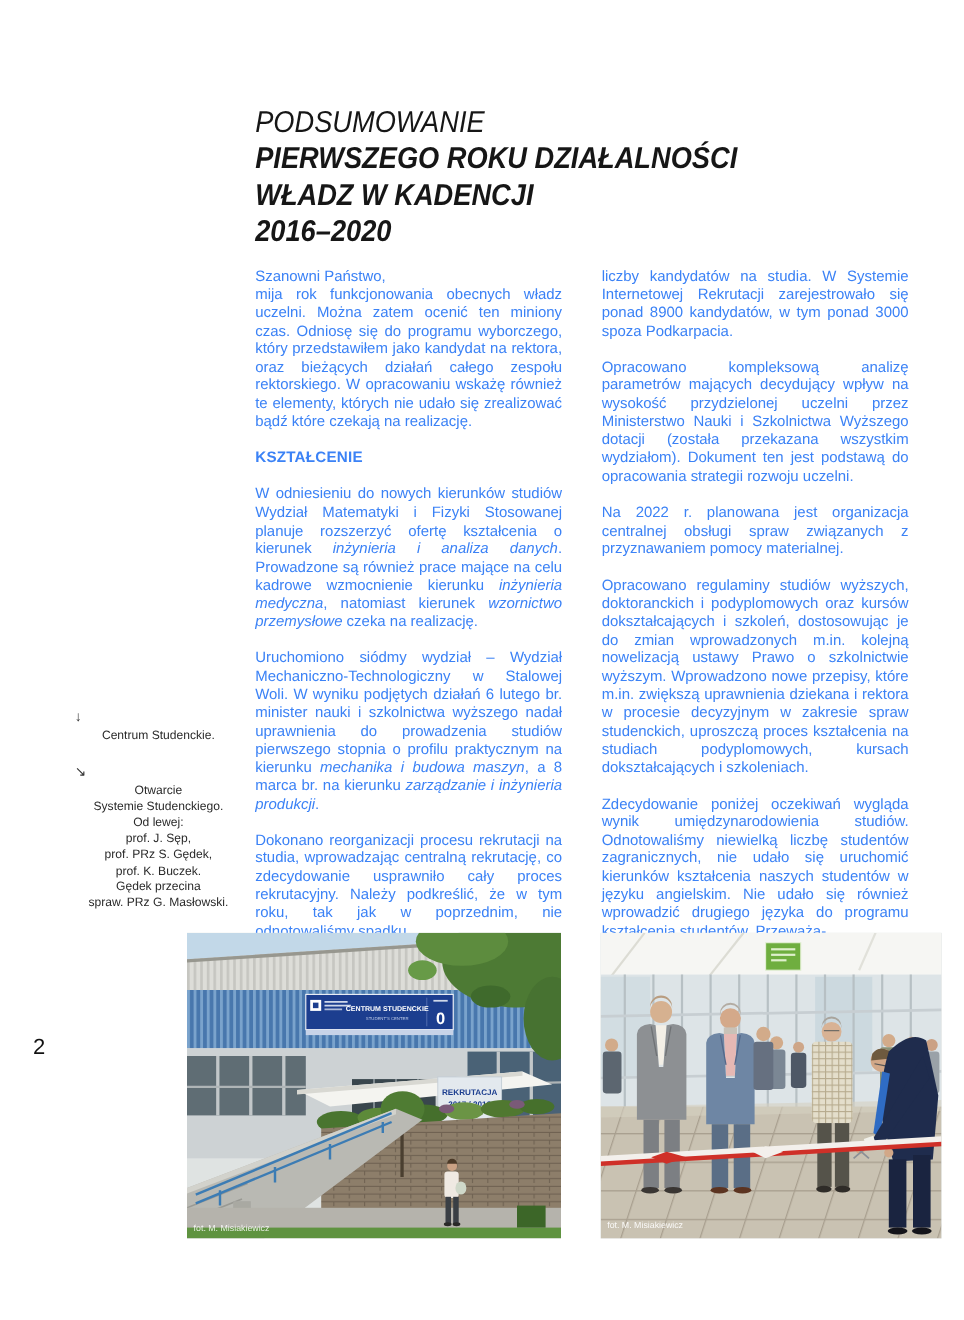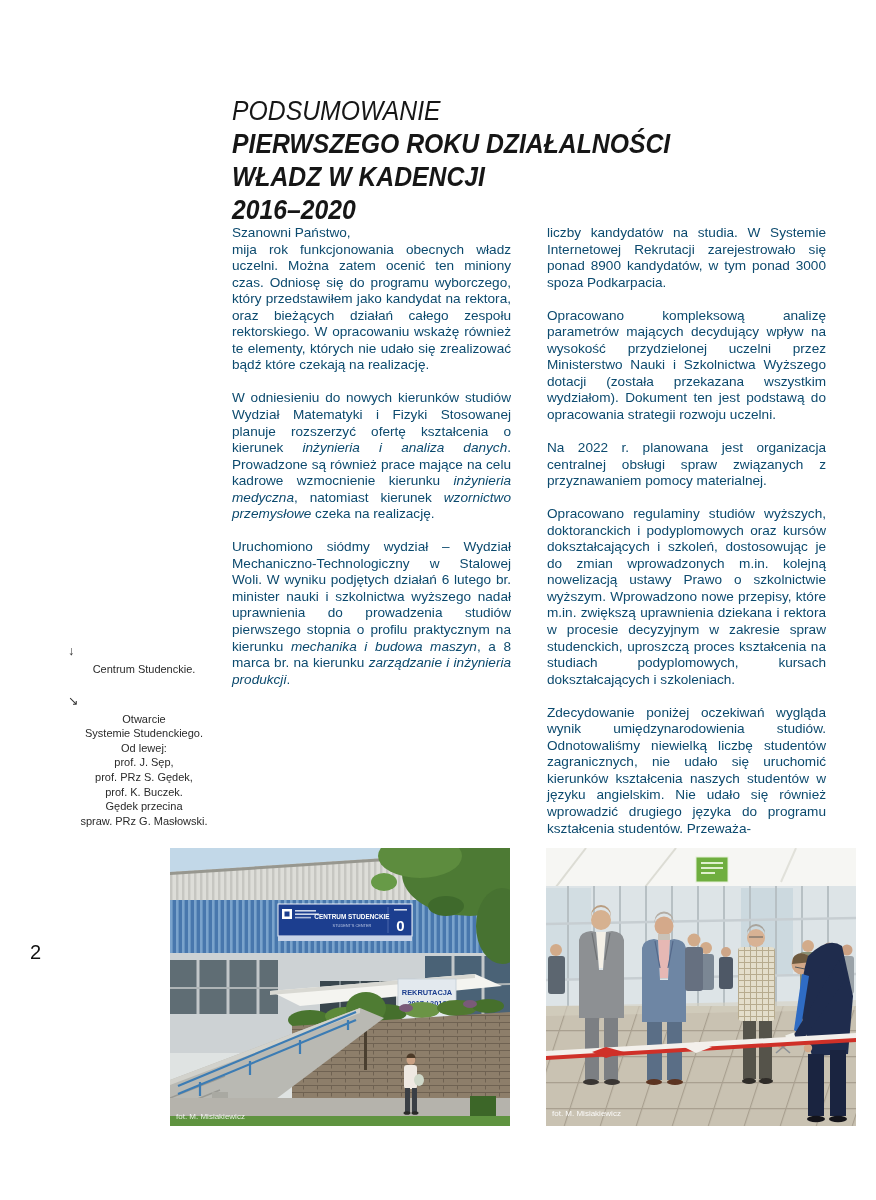--- a/index.html
+++ b/index.html
@@ -9,22 +9,22 @@
   
   .page-number{position:absolute;left:30px;top:941px;font-size:20px;color:#111;}
 
   
   .title{position:absolute;left:232px;top:94px;font-style:italic;}
   .t-line{font-size:27.5px;line-height:33px;font-weight:700;white-space:nowrap;
           transform:scaleX(.9);transform-origin:0 0;color:#161616;}
   .t-line.light{font-weight:400;}
 
   
-  .col{position:absolute;top:225px;width:279px;text-align:justify;
-       font-size:13.6px;line-height:16.55px;color:#0c4a6e;}
+  .col{position:absolute;top:243px;width:279px;text-align:justify;
+       font-size:13.6px;line-height:16.55px;color:#3b82f6;}
   .col-left{left:232px;}
   .col-right{left:547px;}
   .para{margin:0 0 16.5px;}
   .salutation{margin:0;text-align:left;}
   .salutation + .para{margin-top:0;}
   .subhead{font-size:13.8px;font-weight:700;margin:7px 0 16.5px;text-align:left;letter-spacing:.2px;}
   .it{font-style:italic;}
 
   
   .margin-notes{position:absolute;left:68px;top:644px;width:152px;
@@ -67,22 +67,24 @@
         <span class="note-line">prof. PRz S. Gędek,</span>
         <span class="note-line">prof. K. Buczek.</span>
         <span class="note-line">Gędek przecina</span>
         <span class="note-line">spraw. PRz G. Masłowski.</span>
       </div>
     </div>
 
   <div class="col col-left">
       <p class="para salutation"><span>Szanowni Państwo,</span></p>
       <p class="para"><span>mija rok funkcjonowania obecnych władz uczelni. Można zatem ocenić ten miniony czas. Odniosę się do programu wyborczego, który przedstawiłem jako kandydat na rektora, oraz bieżących działań całego zespołu rektorskiego. W opracowaniu wskażę również te elementy, których nie udało się zrealizować bądź które czekają na realizację.</span></p>
+      <h3 class="subhead">KSZTAŁCENIE</h3>
       <p class="para"><span>W odniesieniu do nowych kierunków studiów Wydział Matematyki i Fizyki Stosowanej planuje rozszerzyć ofertę kształcenia o kierunek </span><span class="it">inżynieria i analiza danych</span><span>. Prowadzone są również prace mające na celu kadrowe wzmocnienie kierunku </span><span class="it">inżynieria medyczna</span><span>, natomiast kierunek </span><span class="it">wzornictwo przemysłowe</span><span> czeka na realizację.</span></p>
       <p class="para"><span>Uruchomiono siódmy wydział – Wydział Mechaniczno-Technologiczny w Stalowej Woli. W wyniku podjętych działań 6 lutego br. minister nauki i szkolnictwa wyższego nadał uprawnienia do prowadzenia studiów pierwszego stopnia o profilu praktycznym na kierunku </span><span class="it">mechanika i budowa maszyn</span><span>, a 8 marca br. na kierunku </span><span class="it">zarządzanie i inżynieria produkcji</span><span>.</span></p>
+      <p class="para"><span>Dokonano reorganizacji procesu rekrutacji na studia, wprowadzając centralną rekrutację, co zdecydowanie usprawniło cały proces rekrutacyjny. Należy podkreślić, że w tym roku, tak jak w poprzednim, nie odnotowaliśmy spadku</span></p>
     </div>
   <div class="col col-right">
       <p class="para"><span>liczby kandydatów na studia. W Systemie Internetowej Rekrutacji zarejestrowało się ponad 8900 kandydatów, w tym ponad 3000 spoza Podkarpacia.</span></p>
       <p class="para"><span>Opracowano kompleksową analizę parametrów mających decydujący wpływ na wysokość przydzielonej uczelni przez Ministerstwo Nauki i Szkolnictwa Wyższego dotacji (została przekazana wszystkim wydziałom). Dokument ten jest podstawą do opracowania strategii rozwoju uczelni.</span></p>
       <p class="para"><span>Na 2022 r. planowana jest organizacja centralnej obsługi spraw związanych z przyznawaniem pomocy materialnej.</span></p>
       <p class="para"><span>Opracowano regulaminy studiów wyższych, doktoranckich i podyplomowych oraz kursów dokształcających i szkoleń, dostosowując je do zmian wprowadzonych m.in. kolejną nowelizacją ustawy Prawo o szkolnictwie wyższym. Wprowadzono nowe przepisy, które m.in. zwiększą uprawnienia dziekana i rektora w procesie decyzyjnym w zakresie spraw studenckich, uproszczą proces kształcenia na studiach podyplomowych, kursach dokształcających i szkoleniach.</span></p>
       <p class="para"><span>Zdecydowanie poniżej oczekiwań wygląda wynik umiędzynarodowienia studiów. Odnotowaliśmy niewielką liczbę studentów zagranicznych, nie udało się uruchomić kierunków kształcenia naszych studentów w języku angielskim. Nie udało się również wprowadzić drugiego języka do programu kształcenia studentów. Przeważa-</span></p>
     </div>
 
   <div class="photo photo-left">

